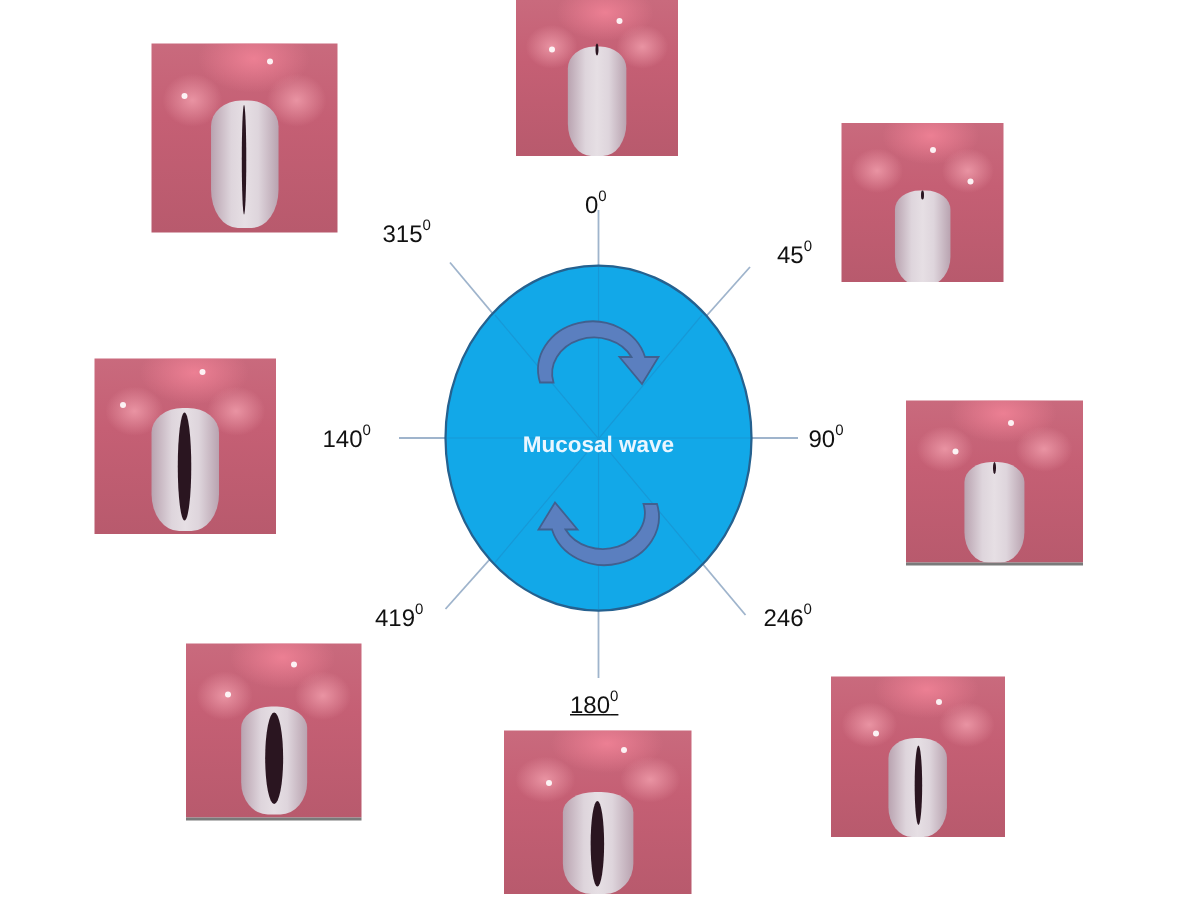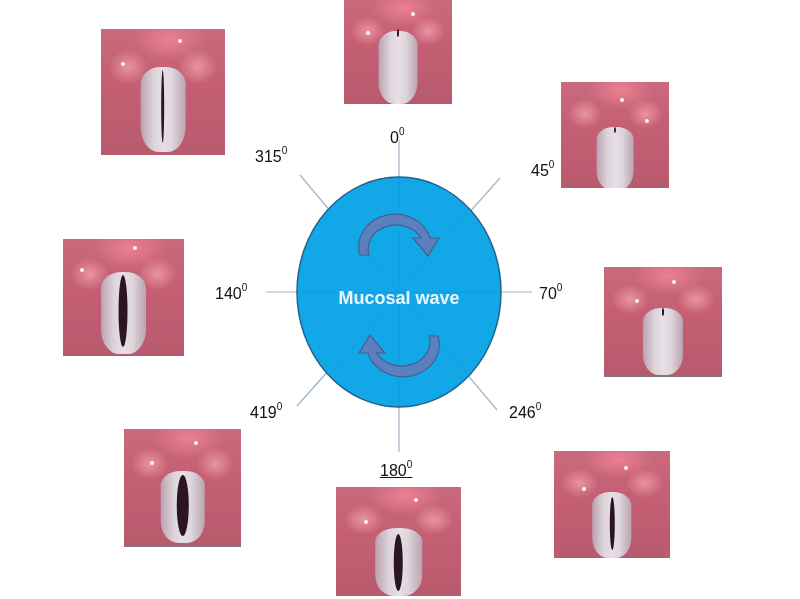--- a/index.html
+++ b/index.html
@@ -41,28 +41,28 @@
       <line x1="298" y1="292" x2="500" y2="292"></line>
       <line x1="330" y1="210" x2="468" y2="375"></line>
       <line x1="468" y1="210" x2="330" y2="375"></line>
     </g>
 
     <path d="M 360 255 A 36 32 0 0 1 430 238 L 439 238 L 428 256 L 413 238 L 421 238 A 28 24 0 0 0 369 255 Z" fill="#5b7fbf" stroke="#41608f" stroke-width="1.2"></path>
 
     <path d="M 438 336 A 36 32 0 0 1 368 353 L 359 353 L 370 335 L 385 353 L 377 353 A 28 24 0 0 0 429 336 Z" fill="#5b7fbf" stroke="#41608f" stroke-width="1.2"></path>
   </svg>
 
-  <div style="position:absolute;left:319px;top:288px;width:160px;text-align:center;color:#eaf6ff;font-weight:bold;font-size:18px;">Mucosal wave</div>
+  <div style="position:absolute;left:319px;top:288px;width:160px;text-align:center;color:#eaf6ff;font-weight:bold;font-size:15px;">Mucosal wave</div>
 
   <div class="label" style="left:390px;top:130px;">
     <span>0</span><sup>0</sup></div>
-  <div class="label" style="left:518px;top:163px;margin-left:13px;">
+  <div class="label" style="left:518px;top:163px;">
     <span>45</span><sup>0</sup></div>
   <div class="label" style="left:539px;top:286px;">
-    <span>70</span><sup>0</sup></div>
+    <span>90</span><sup>0</sup></div>
   <div class="label" style="left:509px;top:405px;">
     <span>246</span><sup>0</sup></div>
   <div class="label" style="left:380px;top:463px;text-decoration:underline;">
     <span>180</span><sup>0</sup></div>
   <div class="label" style="left:250px;top:405px;">
     <span>419</span><sup>0</sup></div>
   <div class="label" style="left:215px;top:286px;">
     <span>140</span><sup>0</sup></div>
   <div class="label" style="left:255px;top:149px;">
     <span>315</span><sup>0</sup></div>

